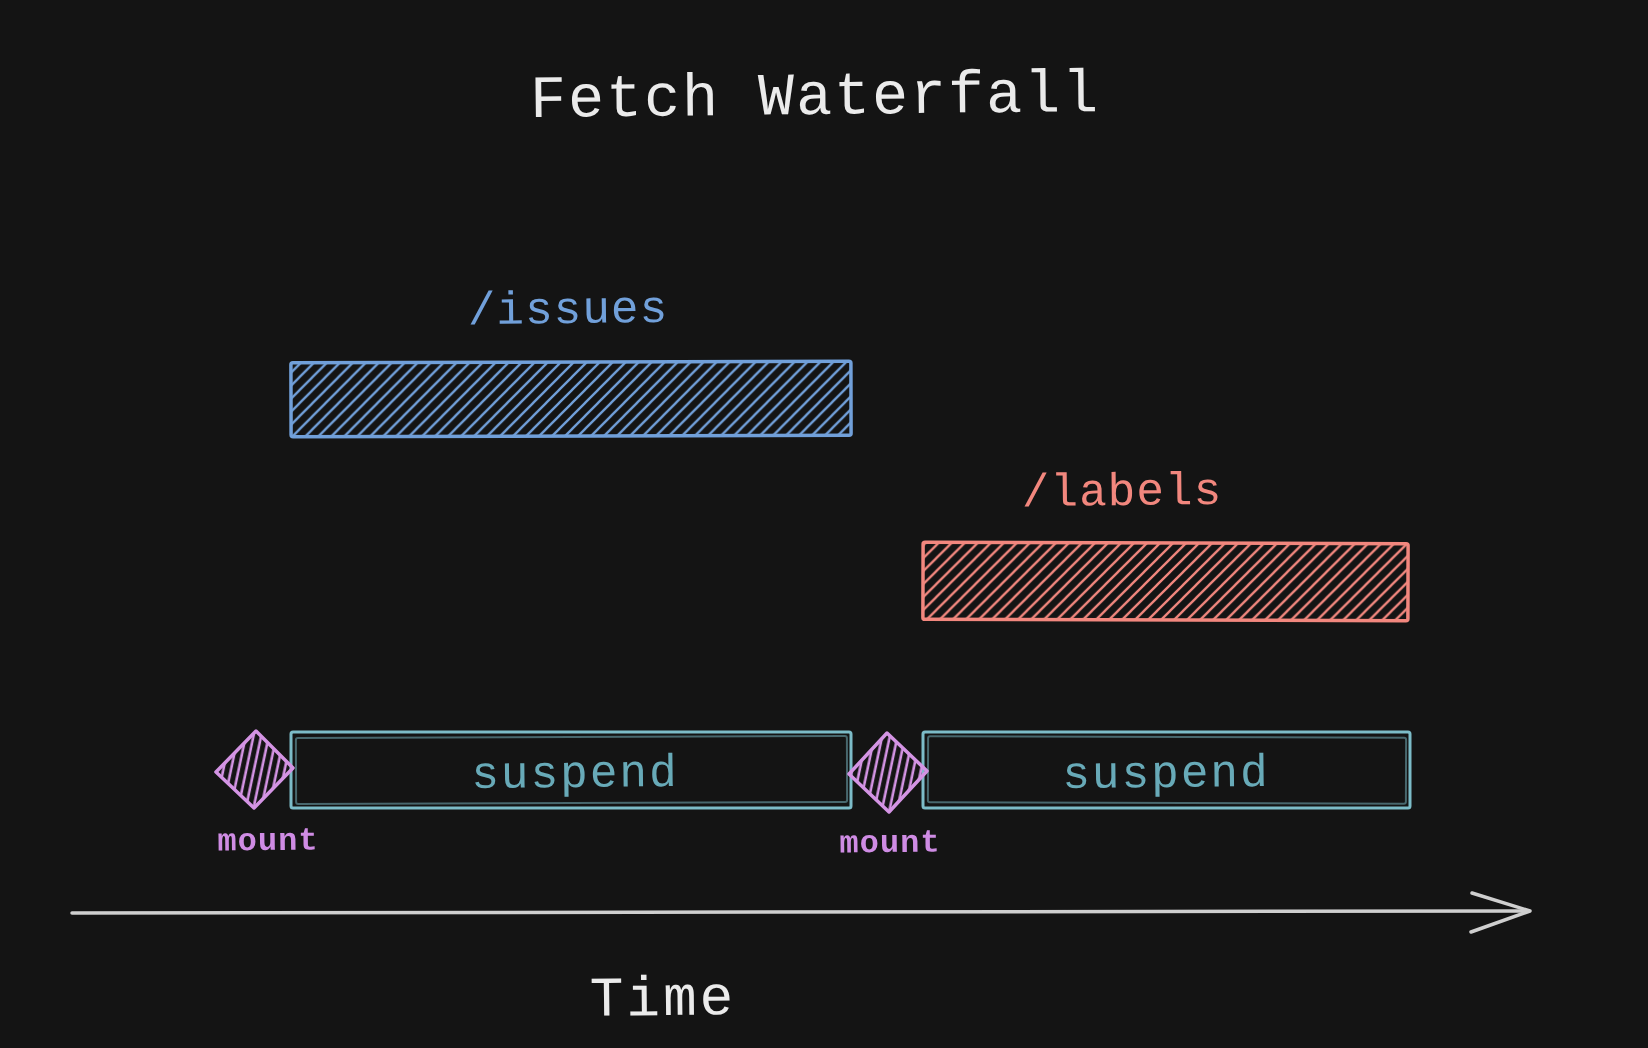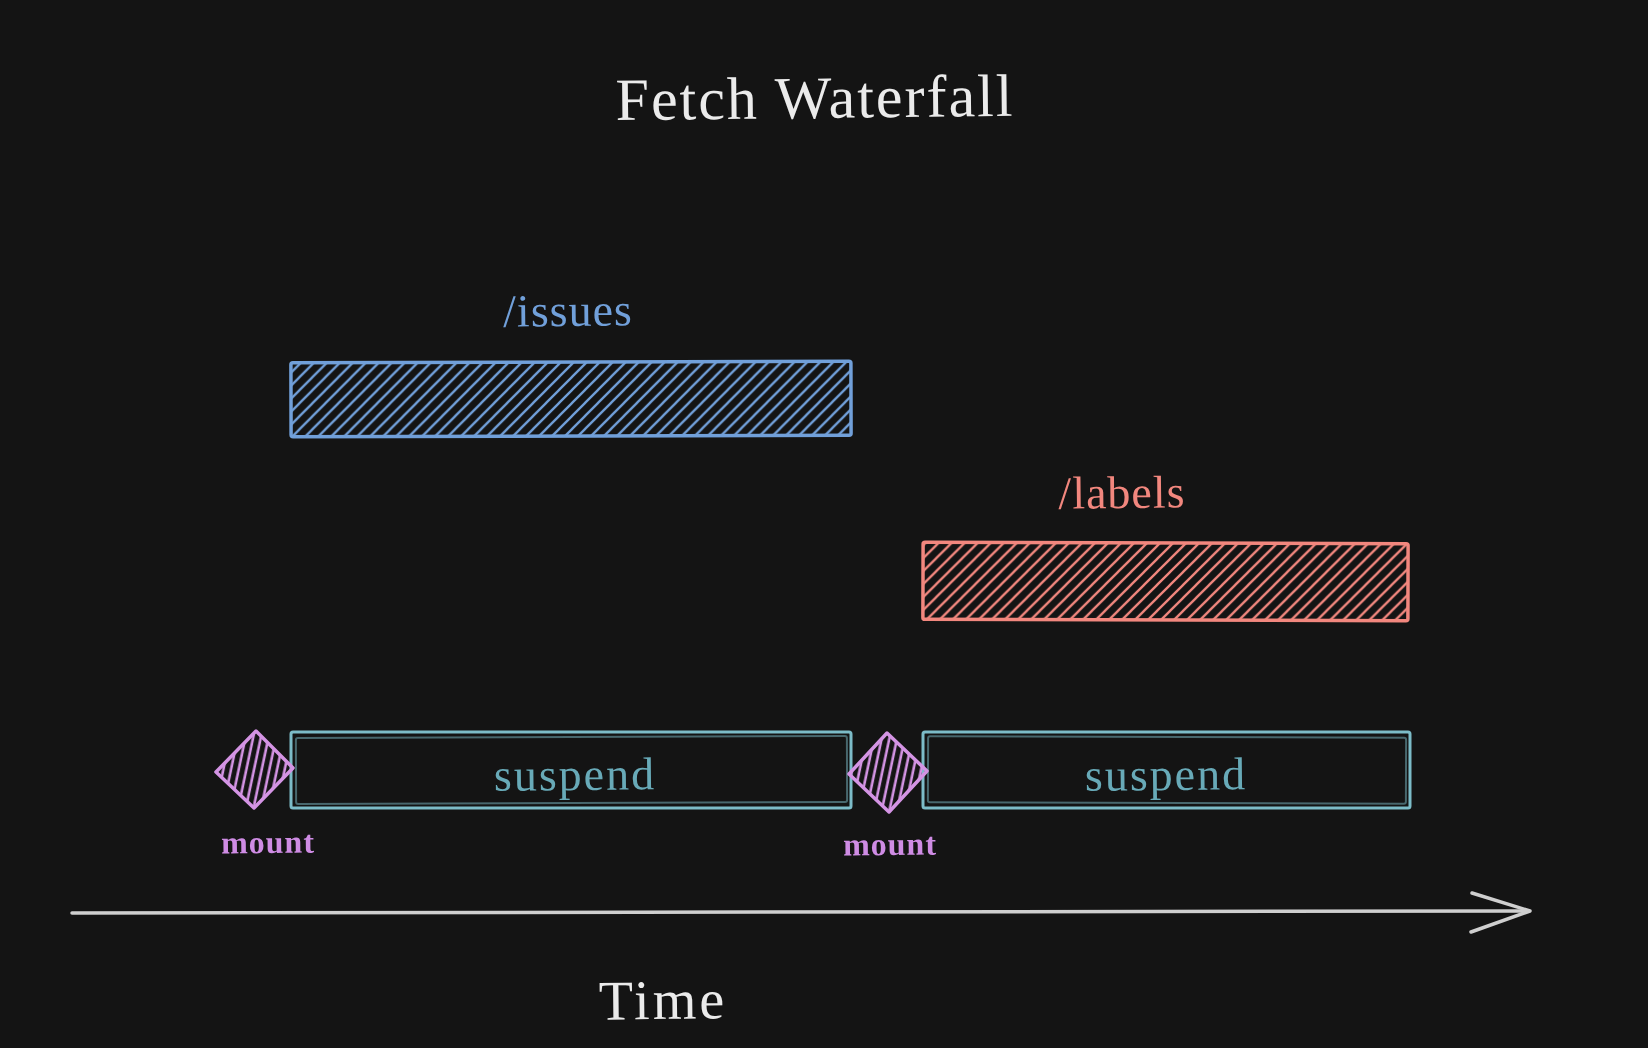--- a/index.html
+++ b/index.html
@@ -2,21 +2,21 @@
 <html style="--background: #141414; --text: #ebebeb; --blue: #71a0da; --salmon: #f2877e; --teal: #7cbcc8; --tealText: #68aab8; --purple: #d494e4; --purpleText: #cf8ce4; --arrow: #cfcfcf;"><head>
 <meta charset="utf-8">
 <style>
   html, body { margin: 0; padding: 0; background: #141414; }
   #stage {
     position: relative;
     width: 1620px;
     height: 1048px;
     background: var(--background, #141414);
     overflow: hidden;
-    font-family: Liberation Serif, serif;
+    font-family: Liberation Mono, monospace;
   }
   .txt {
     position: absolute;
     transform: translateX(-50%) rotate(-0.6deg);
     white-space: nowrap;
     line-height: 1;
     user-select: none;
   }
   .title      { color: var(--text);       font-size: 60px; letter-spacing: 2px; }
   .req-blue   { color: var(--blue);       font-size: 46px; letter-spacing: 1px; }

